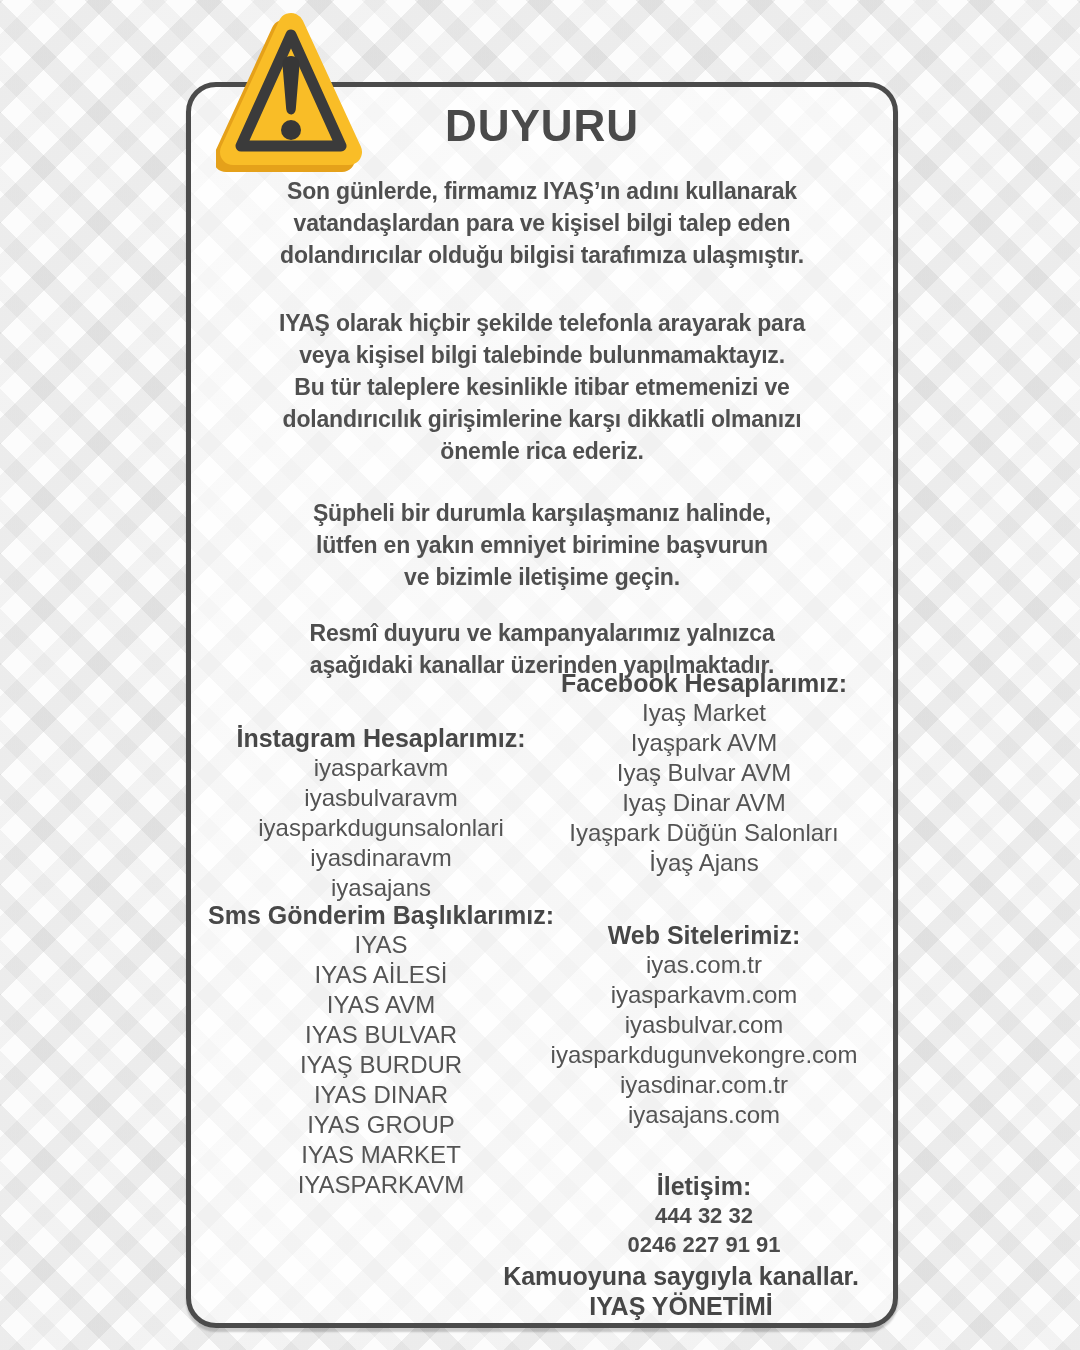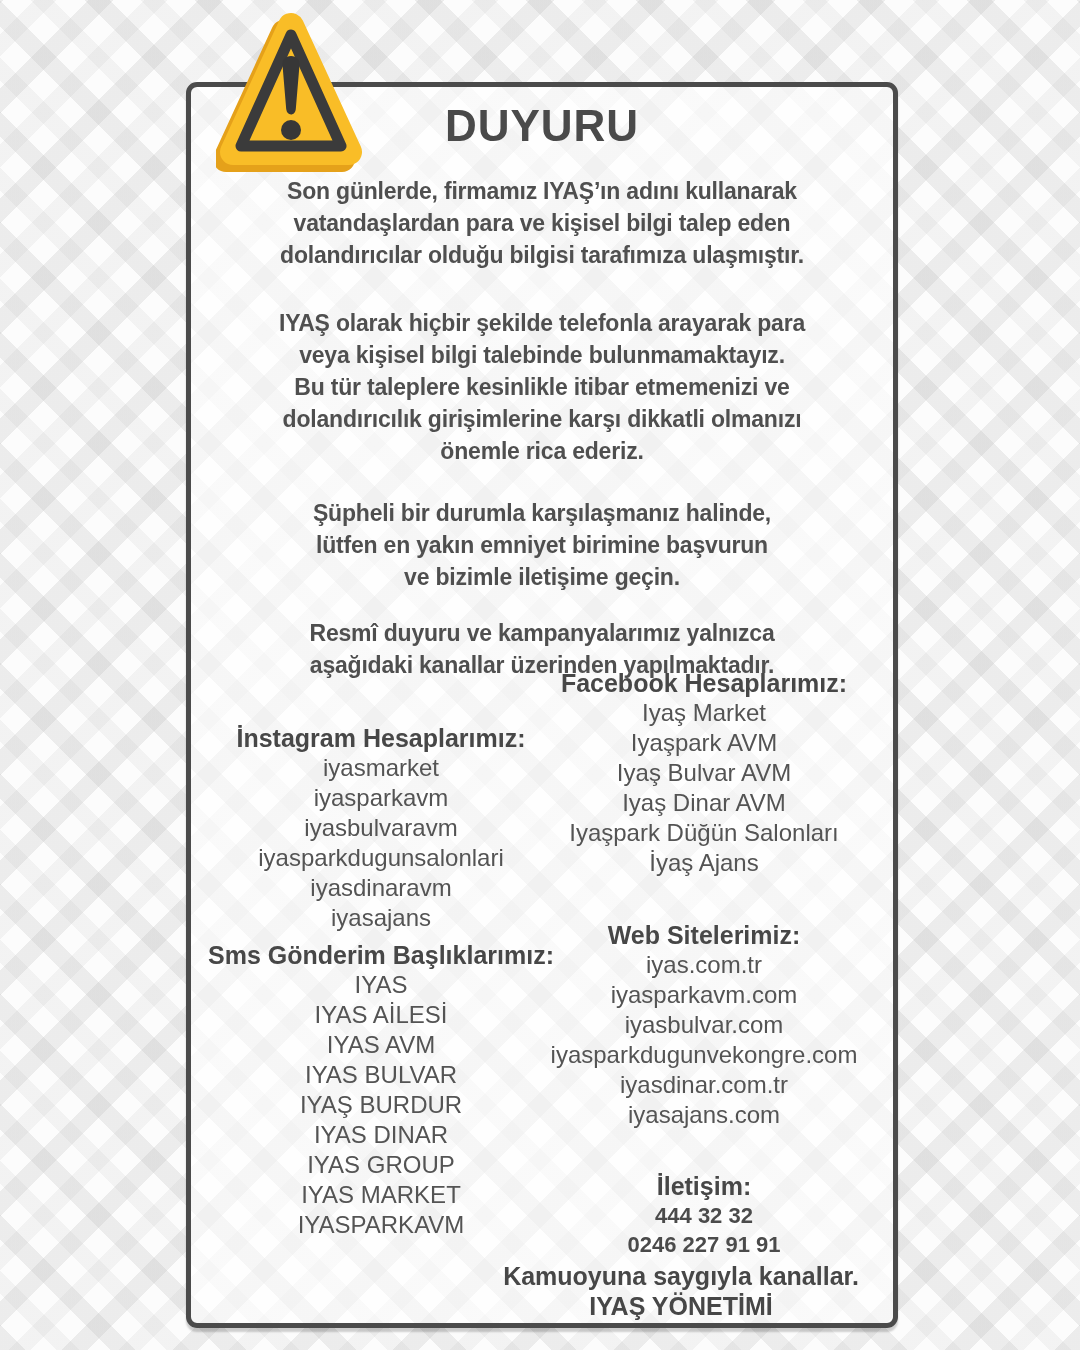--- a/index.html
+++ b/index.html
@@ -10,40 +10,40 @@
   }
   .canvas{
     position:relative;width:1080px;height:1350px;overflow:hidden;
     background-color:#fcfcfc;
     background-image:
       repeating-linear-gradient(45deg, rgba(180,180,180,0.22) 0 18px, transparent 18px 40px, rgba(180,180,180,0.13) 40px 56px, transparent 56px 78px),
       repeating-linear-gradient(-45deg, rgba(180,180,180,0.22) 0 18px, transparent 18px 40px, rgba(180,180,180,0.13) 40px 56px, transparent 56px 78px);
   }
   .card{
     position:absolute;left:186px;top:82px;width:702px;height:1236px;
-    border:5px solid #4b4b4b;border-radius:11px;
+    border:5px solid #4b4b4b;border-radius:30px;
     background:rgba(255,255,255,0.55);
     box-shadow:0 4px 2px rgba(0,0,0,0.18);
   }
   .title{
     position:absolute;top:14px;left:0;right:0;text-align:center;
     font-size:44px;font-weight:bold;color:#4a4a4a;letter-spacing:1px;
   }
   .para{
     position:absolute;left:8px;right:8px;text-align:center;
     white-space:pre-line;color:#4f4f4f;font-weight:bold;
     font-size:23px;line-height:32px;letter-spacing:-0.2px;
   }
   .p1{top:88px}.p2{top:220px}.p3{top:410px}.p4{top:530px}
   .col-block{position:absolute;text-align:center;color:#545454;}
   .col-block .heading{font-weight:bold;font-size:25px;line-height:30px;color:#474747;}
   .col-block .item{font-size:24px;line-height:30px;}
   .ig{left:0;width:380px;top:636px;}
   .fb{left:326px;width:374px;top:581px;}
-  .sms{left:0;width:380px;top:853px;}
+  .sms{left:0;width:380px;top:813px;}
   .web{left:326px;width:374px;top:833px;}
   .contact{left:326px;width:374px;top:1085px;}
   .contact .item{font-weight:bold;font-size:22px;line-height:29px;color:#4b4b4b;}
   .contact .heading{line-height:29px;}
   .footer{left:280px;width:420px;top:1174px;}
   .footer .line{font-weight:bold;font-size:25px;line-height:30px;color:#474747;}
   .warn-icon{position:absolute;left:216px;top:2px;width:150px;height:182px;z-index:3;}
 </style>
 </head>
 <body>
@@ -62,21 +62,20 @@
 dolandırıcılık girişimlerine karşı dikkatli olmanızı
 önemle rica ederiz.</div>
     <div class="para p3">Şüpheli bir durumla karşılaşmanız halinde,
 lütfen en yakın emniyet birimine başvurun
 ve bizimle iletişime geçin.</div>
     <div class="para p4">Resmî duyuru ve kampanyalarımız yalnızca
 aşağıdaki kanallar üzerinden yapılmaktadır.</div>
 
     <div class="col-block ig">
       <div class="heading">İnstagram Hesaplarımız:</div>
-      <div class="item">iyasmarket</div>
       <div class="item">iyasparkavm</div>
       <div class="item">iyasbulvaravm</div>
       <div class="item">iyasparkdugunsalonlari</div>
       <div class="item">iyasdinaravm</div>
       <div class="item">iyasajans</div>
     </div>
 
     <div class="col-block fb">
       <div class="heading">Facebook Hesaplarımız:</div>
       <div class="item">Iyaş Market</div>

